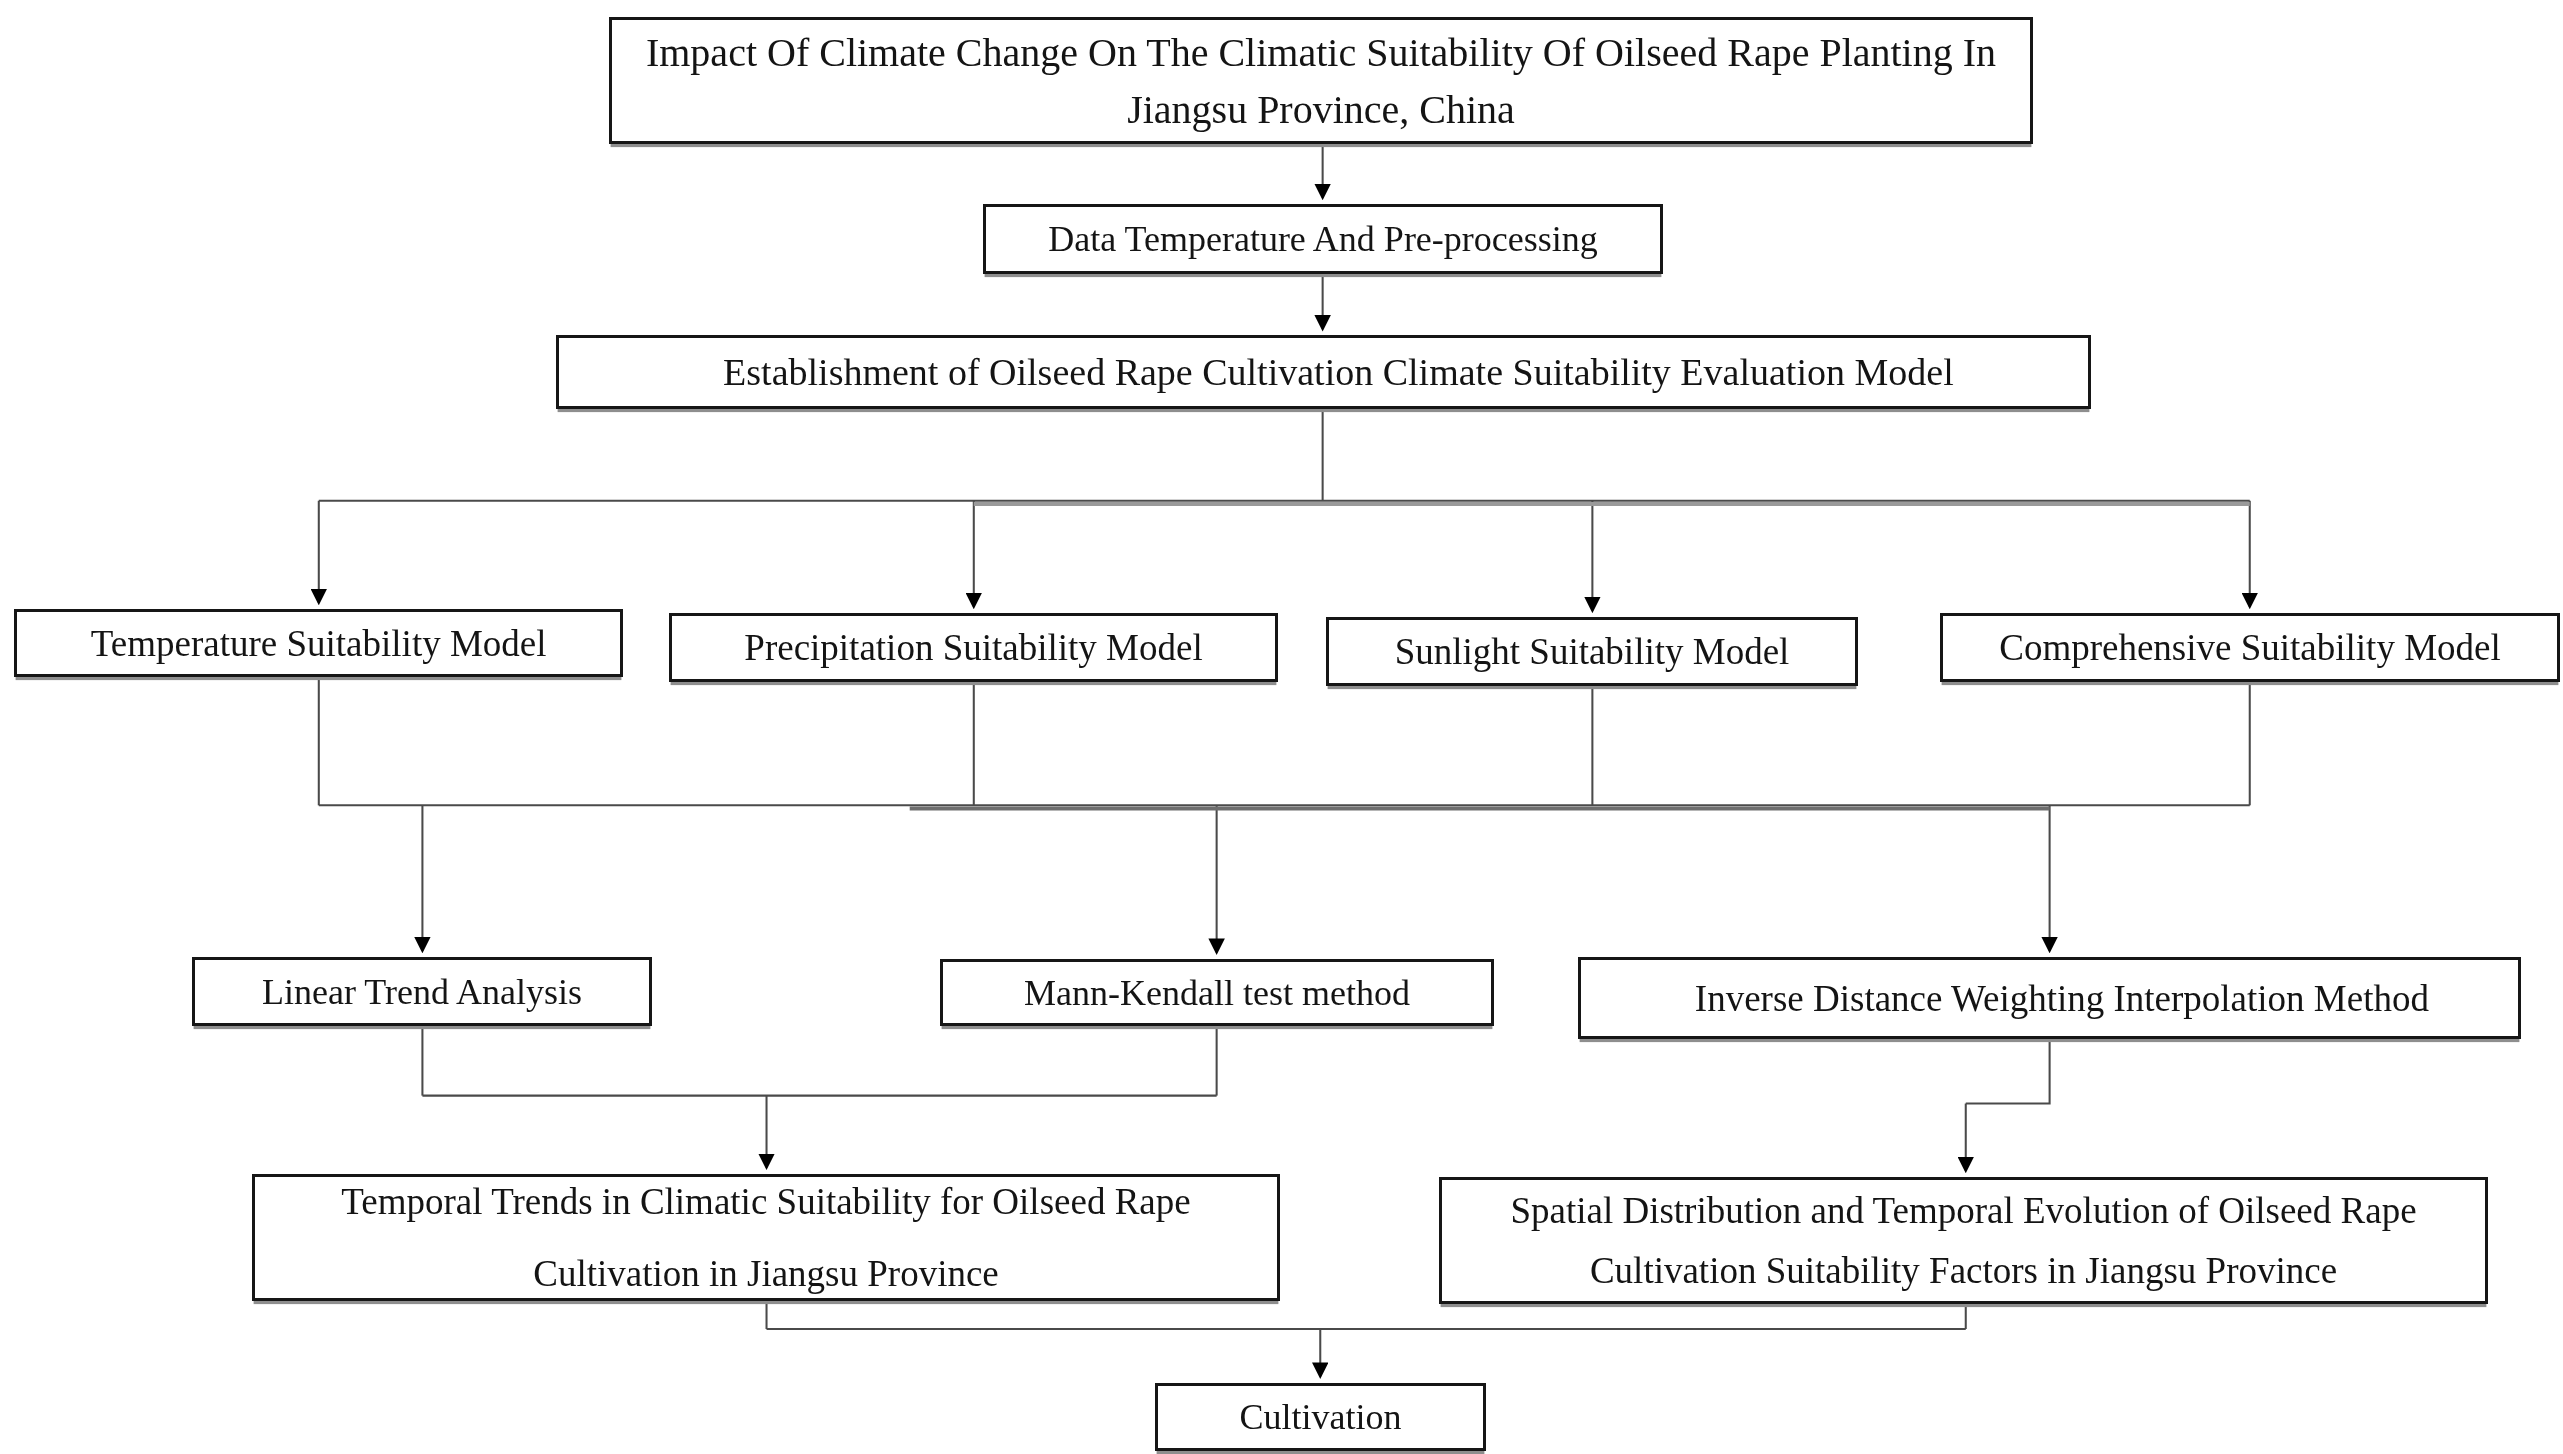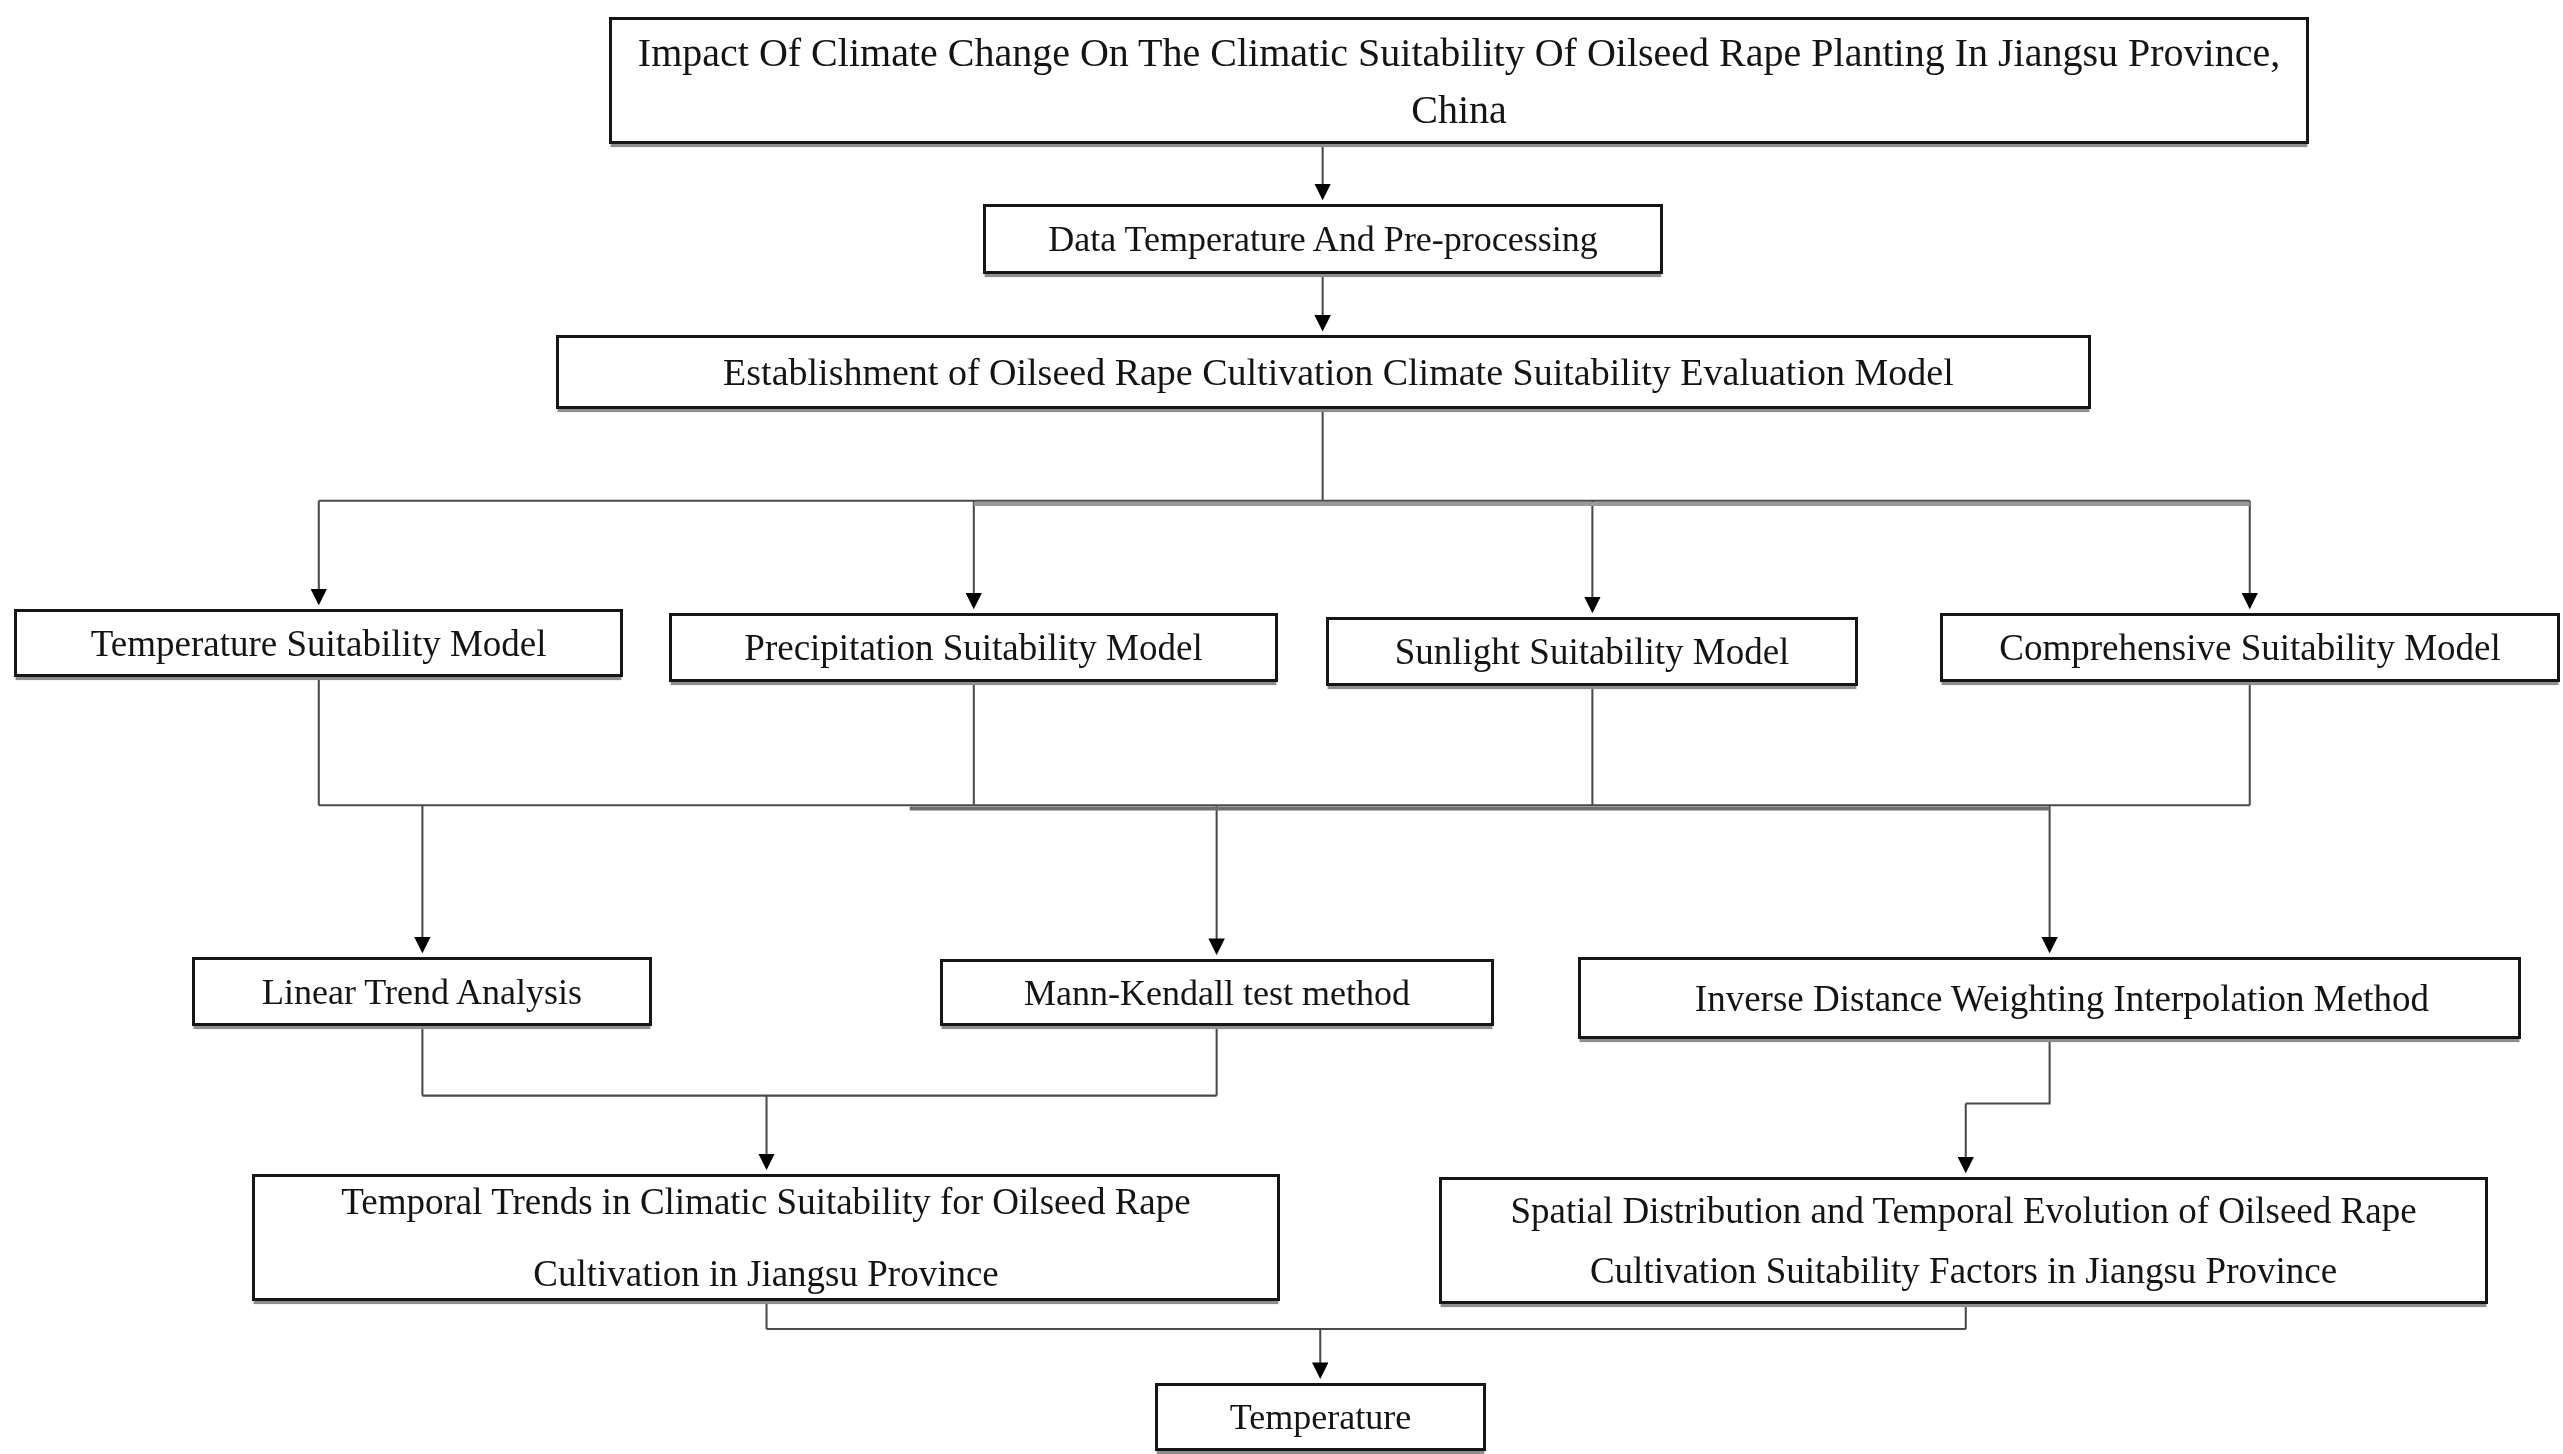--- a/index.html
+++ b/index.html
@@ -26,21 +26,21 @@
     box-shadow: 0 4.7px 0 -1.6px #8e8e8e;
     display: flex;
     align-items: center;
     justify-content: center;
     text-align: center;
     box-sizing: border-box;
     padding: 3.2px 14.2px;
   }
   .box span { display: block; }
 
-  .b-title       { left: 609px;  top: 17.4px;   width: 1700px; height: 127px; font-size: 40px; line-height: 57px; }
+  .b-title       { left: 609px;  top: 17.4px;   width: 1424px; height: 127px; font-size: 40px; line-height: 57px; }
   .b-data        { left: 983px; top: 204px;  width: 680px;  height: 70px;  font-size: 36px; }
   .b-estab       { left: 556px;  top: 335px;  width: 1535px; height: 74px;  font-size: 38px; padding-left: 44px; }
   .b-temp        { left: 14.2px;   top: 609px;  width: 609px;  height: 68px;  font-size: 37px; }
   .b-precip      { left: 669px;  top: 613px;  width: 609px;  height: 69px;  font-size: 37px; }
   .b-sun         { left: 1326px; top: 617px;  width: 532px;  height: 69px;  font-size: 37px; }
   .b-compr       { left: 1940px; top: 613px;  width: 620px;  height: 69px;  font-size: 37px; }
   .b-linear      { left: 192px;  top: 957px; width: 460px;  height: 69px;  font-size: 36px; }
   .b-mk          { left: 940px; top: 959px; width: 554px;  height: 67px;  font-size: 36px; }
   .b-idw         { left: 1578px; top: 957px; width: 943px; height: 82px;  font-size: 37px; padding-left: 39px; }
   .b-temporal    { left: 252px;  top: 1174px; width: 1028px; height: 127px; font-size: 37px; line-height: 72px; }
@@ -143,17 +143,17 @@
 
   <div class="box b-temporal">
     <span>Temporal Trends in Climatic Suitability for Oilseed Rape Cultivation in Jiangsu Province</span>
   </div>
 
   <div class="box b-spatial">
     <span>Spatial Distribution and Temporal Evolution of Oilseed Rape Cultivation Suitability Factors in Jiangsu Province</span>
   </div>
 
   <div class="box b-concl">
-    <span>Temperature</span>
+    <span>Cultivation</span>
   </div>
 
 </div>
 
 
 </body></html>

